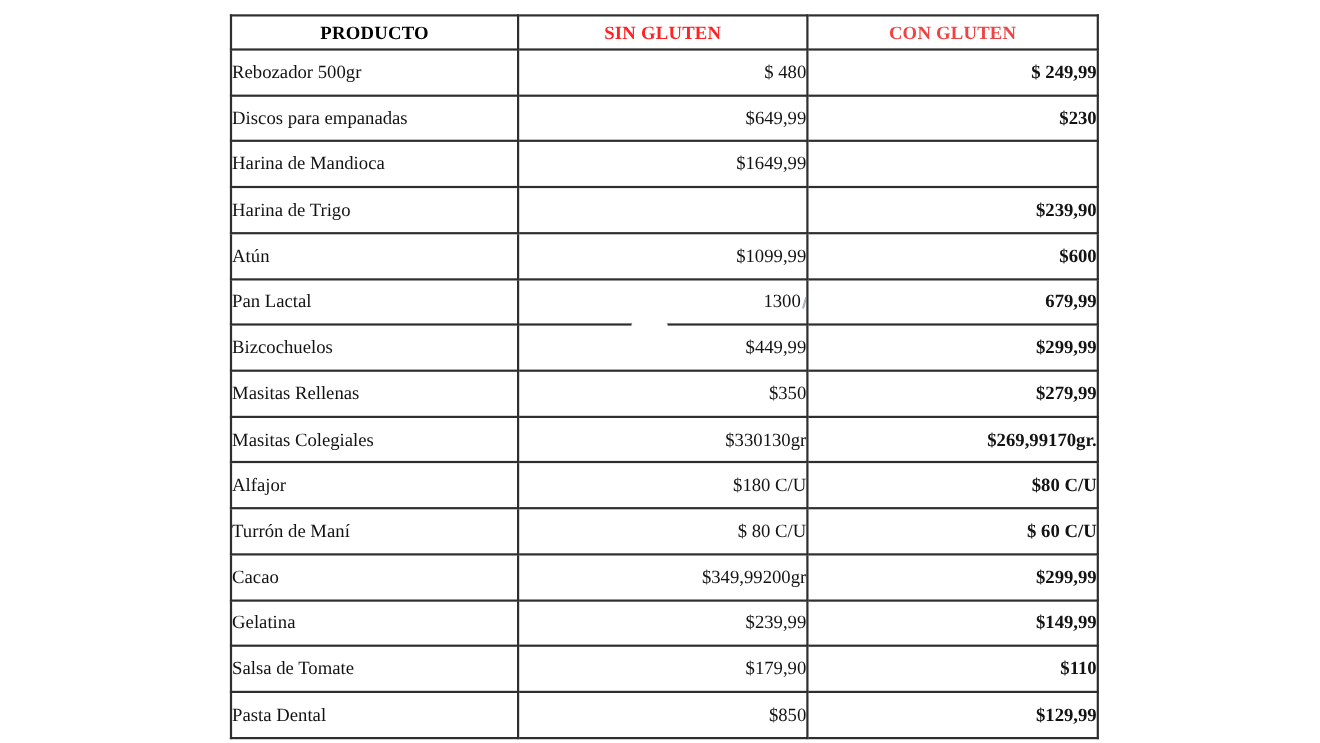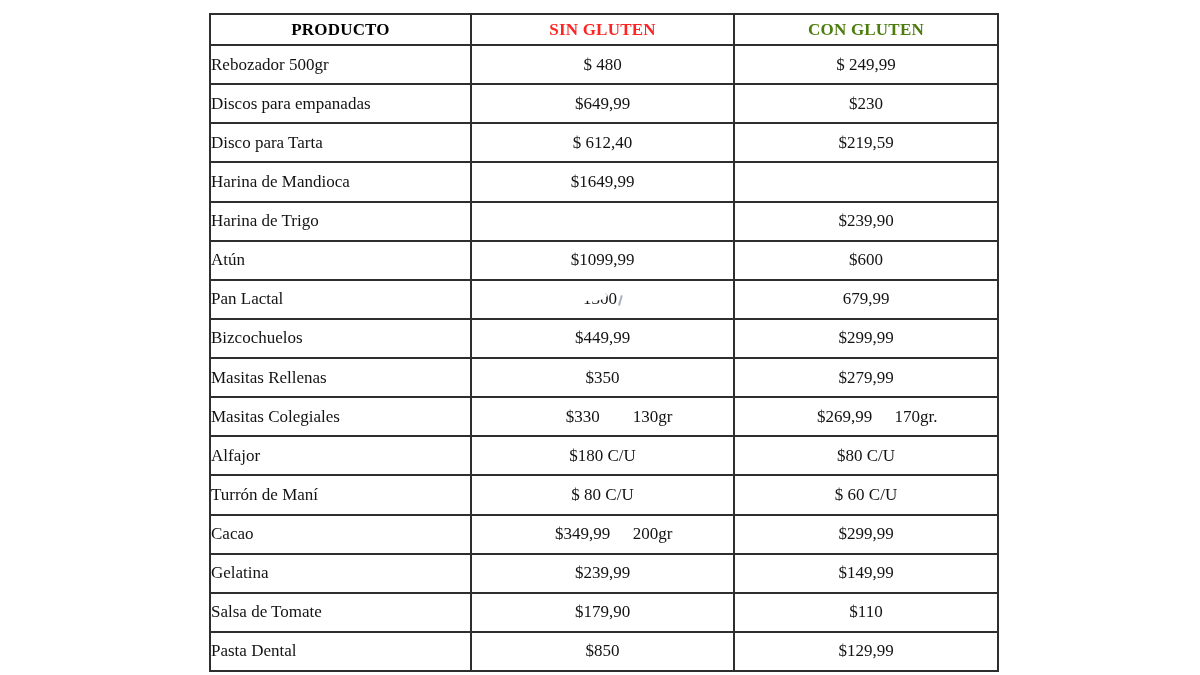--- a/index.html
+++ b/index.html
@@ -36,23 +36,23 @@
   }
   .doc-table th {
     font-weight: bold;
     text-align: center;
     letter-spacing: 0.2px;
   }
   .product-cell {
     text-align: left;
     padding-left: 5px;
   }
-  .price-cell { text-align: center; }
+  .price-cell { text-align: right; }
   .price-cell-sin { padding-left: 65px; }
-  .price-cell-con { padding-left: 58px; }
+  .price-cell-con { padding-left: 58px; font-weight: bold; }
   .price-value {
     display: inline-block;
     min-width: 100px;
   }
   .price-unit { display: inline-block; }
   
   .white-smudge {
     position: absolute;
     left: 574px;
     top: 290px;
@@ -78,38 +78,33 @@
 <table class="doc-table">
   <colgroup>
     <col style="width:261px">
     <col style="width:263px">
     <col style="width:264px">
   </colgroup>
   <thead>
     <tr>
       <th style="color: rgb(0, 0, 0);">PRODUCTO</th>
       <th style="color: rgb(255, 36, 36);">SIN GLUTEN</th>
-      <th style="color: #4d7c0f;">CON GLUTEN</th>
+      <th style="color: #ef4444;">CON GLUTEN</th>
     </tr>
   </thead>
   <tbody>
       <tr>
         <td class="product-cell">Rebozador 500gr</td>
         <td class="price-cell price-cell-sin"><span class="price-value">$ 480</span></td>
         <td class="price-cell price-cell-con"><span class="price-value">$ 249,99</span></td>
       </tr>
       <tr>
         <td class="product-cell">Discos para empanadas</td>
         <td class="price-cell price-cell-sin"><span class="price-value">$649,99</span></td>
         <td class="price-cell price-cell-con"><span class="price-value">$230</span></td>
-      </tr>
-      <tr>
-        <td class="product-cell">Disco para Tarta</td>
-        <td class="price-cell price-cell-sin"><span class="price-value">$ 612,40</span></td>
-        <td class="price-cell price-cell-con"><span class="price-value">$219,59</span></td>
       </tr>
       <tr>
         <td class="product-cell">Harina de Mandioca</td>
         <td class="price-cell price-cell-sin"><span class="price-value">$1649,99</span></td>
         <td class="price-cell price-cell-con"></td>
       </tr>
       <tr>
         <td class="product-cell">Harina de Trigo</td>
         <td class="price-cell price-cell-sin"></td>
         <td class="price-cell price-cell-con"><span class="price-value">$239,90</span></td>

